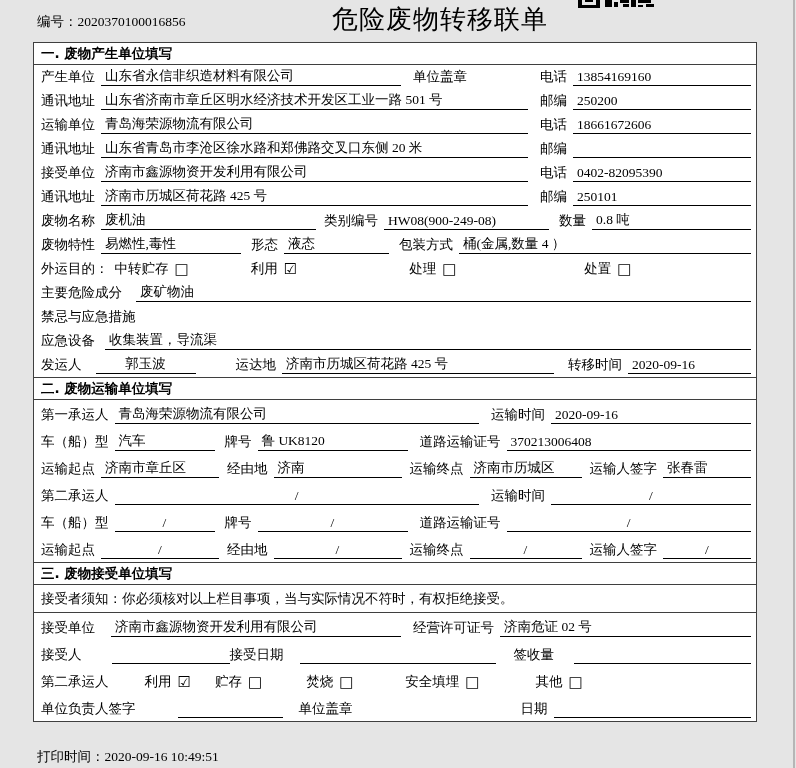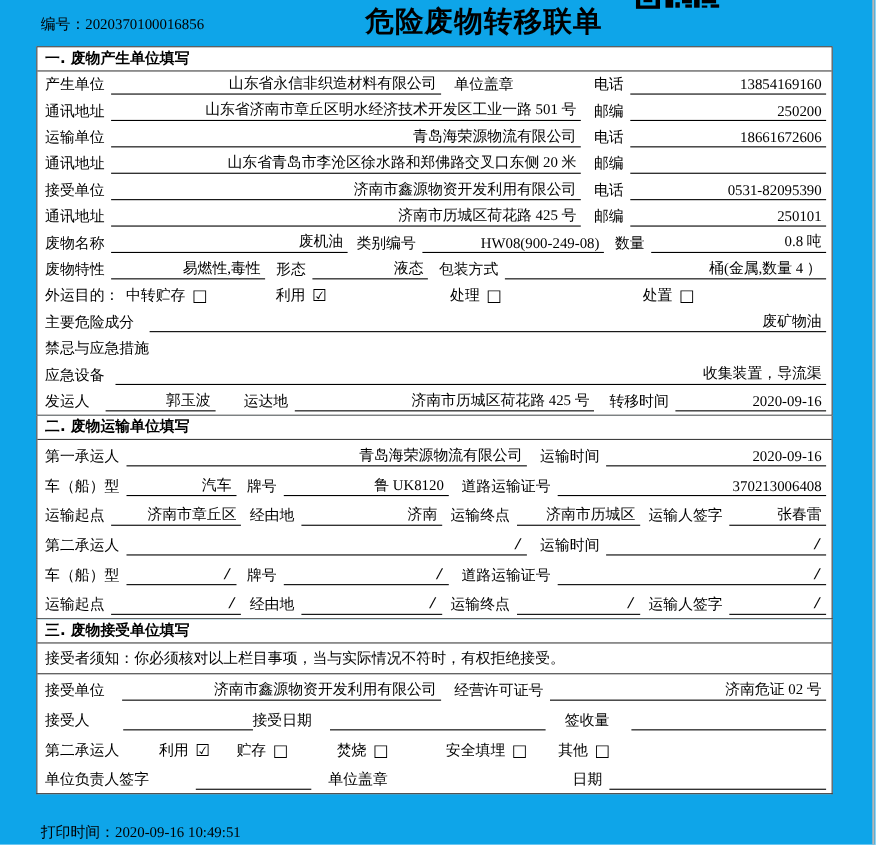--- a/index.html
+++ b/index.html
@@ -1,34 +1,34 @@
 <!DOCTYPE html>
 <html><head>
 <meta charset="utf-8">
 <style>
   html,body{margin:0;padding:0;background:#fff;}
-  .page{position:relative;width:796px;height:768px;background:#0ea5e9;overflow:hidden;
+  .page{position:relative;width:796px;height:768px;background:#e5e5e5;overflow:hidden;
         font-family:"Liberation Serif","DejaVu Serif",serif;color:#000;font-size:13.5px;}
   .edge-line{position:absolute;top:0;right:1px;width:2px;height:768px;background:#b6b6b6;}
   .serial{position:absolute;left:37px;top:13px;font-size:13.5px;white-space:nowrap;}
-  .doc-title{position:absolute;left:332px;top:2px;font-size:26px;font-weight:700;letter-spacing:1px;
+  .doc-title{position:absolute;left:332px;top:2px;font-size:26px;font-weight:400;letter-spacing:1px;
              font-family:"DejaVu Sans","Liberation Sans",sans-serif;white-space:nowrap;}
   .qr-frag{position:absolute;left:578px;top:0;}
   .doc{position:absolute;left:33px;top:42px;width:724px;}
   .sec{border:1.6px solid #3f3f3f;background:#fff;box-sizing:border-box;}
   .sec + .sec{border-top:none;}
   .sec-title{height:21px;line-height:21px;font-weight:700;font-size:13.5px;padding-left:7px;
              border-bottom:1.4px solid #3f3f3f;font-family:"DejaVu Sans","Liberation Sans",sans-serif;}
   .notice{height:27px;line-height:27px;padding-left:7px;border-bottom:1.2px solid #3f3f3f;white-space:nowrap;}
   .row{display:flex;align-items:flex-end;height:24px;padding:0 5px 3px 7px;white-space:nowrap;box-sizing:border-box;}
   .row2{height:27px;}
   .lbl{flex:0 0 auto;}
-  .val{border-bottom:1.2px solid #000;padding:0 4px;margin-left:6px;box-sizing:border-box;min-height:16px;flex:0 0 auto;text-align:right;}
+  .val{border-bottom:1.2px solid #000;padding:0 4px;margin-left:6px;box-sizing:border-box;min-height:16px;flex:0 0 auto;}
   .grow{flex:1 1 auto;}
-  .center{text-align:right;font-family:Liberation Mono, monospace;}
+  .center{text-align:center;}
   .mla{margin-left:auto;}
   .cbg{display:inline-flex;align-items:center;}
   .cb-box{font-family:"DejaVu Sans",sans-serif;font-size:15px;margin-left:6px;line-height:15px;}
   .footer{position:absolute;left:37px;top:748px;white-space:nowrap;}
 </style>
 </head>
 <body>
 
 <div class="page">
 
@@ -84,21 +84,21 @@
         <span class="lbl">通讯地址</span>
         <span class="val grow">山东省青岛市李沧区徐水路和郑佛路交叉口东侧 20 米</span>
         <span class="lbl" style="margin-left:12px">邮编</span>
         <span class="val" style="width:178px"></span>
       </div>
 
       <div class="row">
         <span class="lbl">接受单位</span>
         <span class="val grow">济南市鑫源物资开发利用有限公司</span>
         <span class="lbl" style="margin-left:12px">电话</span>
-        <span class="val" style="width:178px">0531-82095390</span>
+        <span class="val" style="width:178px">0402-82095390</span>
       </div>
 
       <div class="row">
         <span class="lbl">通讯地址</span>
         <span class="val grow">济南市历城区荷花路 425 号</span>
         <span class="lbl" style="margin-left:12px">邮编</span>
         <span class="val" style="width:178px">250101</span>
       </div>
 
       <div class="row">
@@ -149,21 +149,21 @@
       </div>
 
       <div class="row">
         <span class="lbl">应急设备</span>
         <span class="val grow" style="margin-left:10px">收集装置，导流渠</span>
       </div>
 
       <div class="row">
         <span class="lbl">发运人</span>
         <span class="val center" style="width:100px;margin-left:14px">郭玉波</span>
-        <span class="lbl" style="margin-left:26px">运达地</span>
+        <span class="lbl" style="margin-left:40px">运达地</span>
         <span class="val" style="width:272px">济南市历城区荷花路 425 号</span>
         <span class="lbl" style="margin-left:14px">转移时间</span>
         <span class="val grow">2020-09-16</span>
       </div>
     </div>
 
     <div class="sec">
       <div class="sec-title">二. 废物运输单位填写</div>
 
       <div class="row row2">
@@ -252,21 +252,21 @@
           <span class="cb-box">□</span>
         </span>
         <span class="cbg" style="margin-left:44px">
           <span>焚烧</span>
           <span class="cb-box">□</span>
         </span>
         <span class="cbg" style="margin-left:52px">
           <span>安全填埋</span>
           <span class="cb-box">□</span>
         </span>
-        <span class="cbg" style="margin-left:28px">
+        <span class="cbg" style="margin-left:56px">
           <span>其他</span>
           <span class="cb-box">□</span>
         </span>
       </div>
 
       <div class="row row2">
         <span class="lbl">单位负责人签字</span>
         <span class="val" style="width:105px;margin-left:42px"></span>
         <span class="lbl" style="margin-left:16px">单位盖章</span>
         <span class="lbl" style="margin-left:168px">日期</span>

